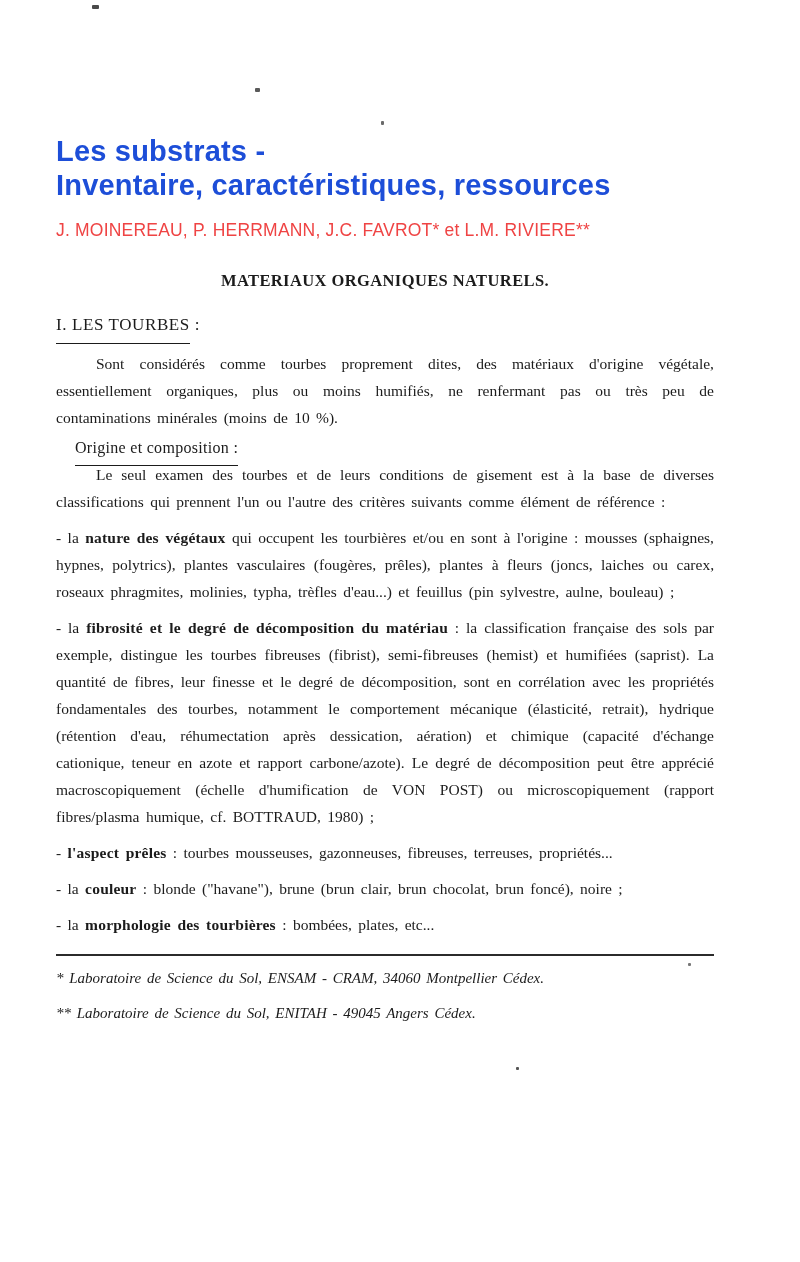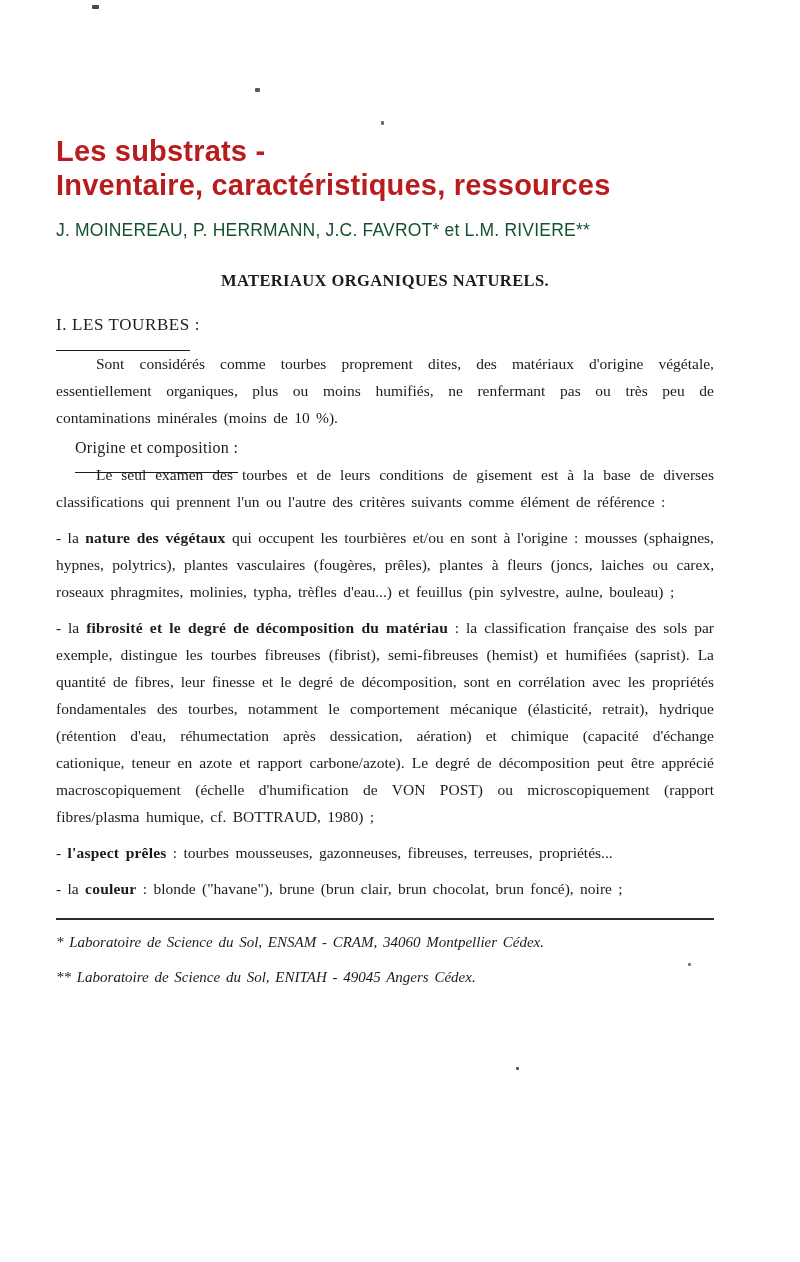--- a/index.html
+++ b/index.html
@@ -14,45 +14,45 @@
     font-family: "Liberation Serif", serif;
     overflow: hidden;
   }
   .title {
     margin: 0;
     font-family: "Liberation Sans", sans-serif;
     font-weight: bold;
     font-size: 29px;
     line-height: 34px;
     letter-spacing: 0.2px;
-    color: #b91c1c;
+    color: #1d4ed8;
   }
   .title .title-line { display: block; }
   .authors {
     margin: 18px 0 0 0;
     font-family: "Liberation Sans", sans-serif;
     font-size: 17.5px;
     letter-spacing: 0.2px;
-    color: #14532d;
+    color: #ef4444;
   }
   .centered-heading {
     margin: 30px 0 0 0;
     text-align: center;
     font-weight: bold;
     font-size: 16.5px;
     letter-spacing: 0.4px;
   }
   .section-heading {
     margin: 24px 0 0 0;
     font-size: 17px;
     letter-spacing: 0.6px;
   }
   .underlined {
     border-bottom: 1.6px solid #1b1b1b;
-    padding-bottom: 16px;
+    padding-bottom: 9px;
   }
   .subsection-heading {
     margin: 8px 0 0 19px;
     font-size: 16px;
     letter-spacing: 0.3px;
   }
   .body {
     margin: 0;
     font-size: 15.5px;
     line-height: 27px;
@@ -112,20 +112,21 @@
   <p class="body indent lead">Le seul examen des tourbes et de leurs conditions de gisement est à la base de diverses classifications qui prennent l'un ou l'autre des critères suivants comme élément de référence :</p>
 
   <p class="body item"><span>- la </span><b>nature des végétaux</b><span> qui occupent les tourbières et/ou en sont à l'origine : mousses (sphaignes, hypnes, polytrics), plantes vasculaires (fougères, prêles), plantes à fleurs (joncs, laiches ou carex, roseaux phragmites, molinies, typha, trèfles d'eau...) et feuillus (pin sylvestre, aulne, bouleau) ;</span></p>
 
   <p class="body item"><span>- la </span><b>fibrosité et le degré de décomposition du matériau</b><span> : la classification française des sols par exemple, distingue les tourbes fibreuses (fibrist), semi-fibreuses (hemist) et humifiées (saprist). La quantité de fibres, leur finesse et le degré de décomposition, sont en corrélation avec les propriétés fondamentales des tourbes, notamment le comportement mécanique (élasticité, retrait), hydrique (rétention d'eau, réhumectation après dessication, aération) et chimique (capacité d'échange cationique, teneur en azote et rapport carbone/azote). Le degré de décomposition peut être apprécié macroscopiquement (échelle d'humification de VON POST) ou microscopiquement (rapport fibres/plasma humique, cf. BOTTRAUD, 1980) ;</span></p>
 
   <p class="body item"><span>- </span><b>l'aspect prêles</b><span> : tourbes mousseuses, gazonneuses, fibreuses, terreuses, propriétés...</span></p>
 
   <p class="body item"><span>- la </span><b>couleur</b><span> : blonde ("havane"), brune (brun clair, brun chocolat, brun foncé), noire ;</span></p>
 
+  <p class="body item"><span>- la </span><b>morphologie des tourbières</b><span> : bombées, plates, etc...</span></p>
 
 
   <div class="footnote-rule"></div>
 
   <p class="footnote">* Laboratoire de Science du Sol, ENSAM - CRAM, 34060 Montpellier Cédex.</p>
   <p class="footnote">** Laboratoire de Science du Sol, ENITAH - 49045 Angers Cédex.</p>
 
 </div>
 
 </body></html>

